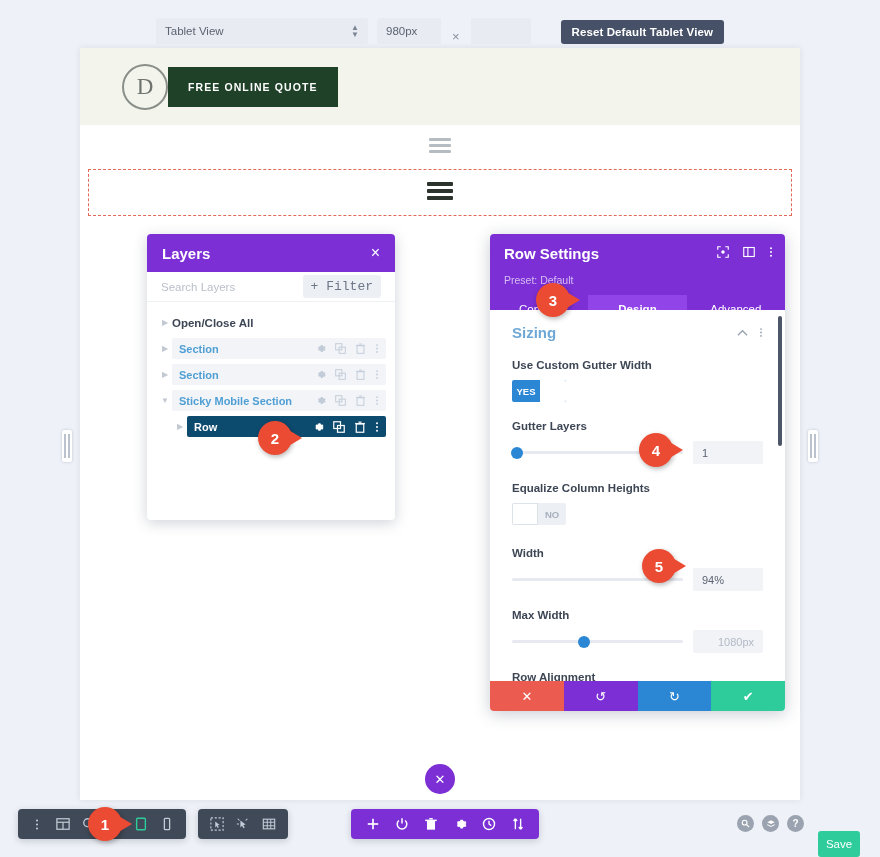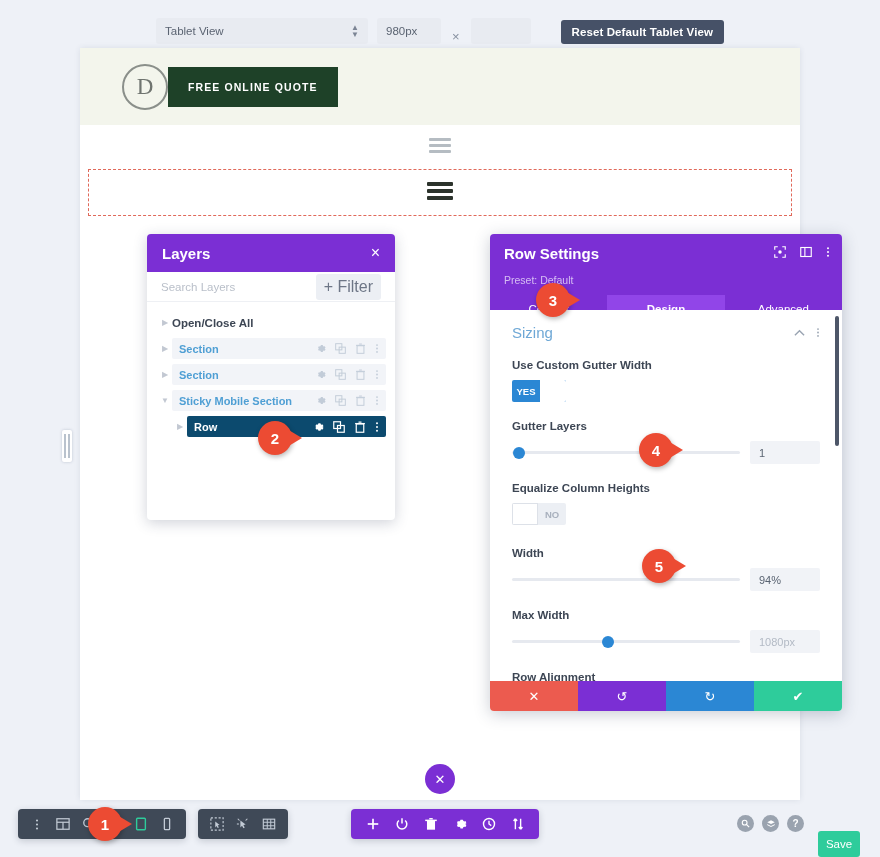--- a/index.html
+++ b/index.html
@@ -96,22 +96,23 @@
     justify-content: space-between; padding: 0 15px;
   }
   .layers-title { color: #fff; font-size: 15px; font-weight: bold; }
   .layers-close { color: #fff; font-size: 16px; line-height: 1; }
   .layers-search {
     height: 30px; display: flex; align-items: center; padding: 0 14px;
     justify-content: space-between; border-bottom: 1px solid #eef0f4;
   }
   .layers-search .ph { font-size: 11.5px; color: #b9bfc9; }
   .filter-btn {
-    background: #eceff4; border-radius: 3px; font-size: 16px; color: #6d7686;
+    background: #eceff4; border-radius: 3px; font-size: 13px; color: #6d7686;
     padding: 4px 8px;
+    font-family: Liberation Mono, monospace;
   }
   .layers-body { padding: 10px 9px; }
   .ln-row {
     display: flex; align-items: center; height: 21px; margin-bottom: 5px;
     padding-left: 2px; position: relative;
   }
   .ln-caret {
     width: 14px; color: #c2c8d2; font-size: 8px; flex: 0 0 14px; text-align: center;
   }
   .ln-openclose { font-size: 11.5px; color: #3d4654; font-weight: bold; }
@@ -122,21 +123,21 @@
   .ln-item .lbl { font-size: 11px; color: #4f9fd4; font-weight: bold; flex: 1; }
   .ln-item.sel { background: #0c4a6e; }
   .ln-item.sel .lbl { color: #fff; }
   .ln-icons { display: flex; align-items: center; gap: 9px; color: #c2ccd8; }
   .ln-item.sel .ln-icons { color: #fff; }
   .ln-icons svg { display: block; }
   .ln-row.indent { padding-left: 17px; }
 
   
   .rowset {
-    position: absolute; left: 490px; top: 234px; width: 352px; height: 477px;
+    position: absolute; left: 490px; top: 234px; width: 295px; height: 477px;
     border-radius: 4px; box-shadow: 0 3px 16px rgba(40,50,80,.25);
     overflow: hidden; background: #fff;
   }
   .rs-head { background: #7b2fd4; padding: 11px 14px 9px; position: relative; }
   .rs-title { color: #fff; font-size: 15px; font-weight: bold; }
   .rs-preset { color: #d6bdf3; font-size: 10.5px; margin-top: 12px; }
   .rs-head-icons {
     position: absolute; right: 12px; top: 12px; display: flex;
     align-items: center; gap: 14px; color: #fff;
   }
@@ -147,21 +148,21 @@
   }
   .rs-tab.active { background: #9145e8; font-weight: bold; }
   .rs-content {
     position: absolute; left: 0; top: 76px; right: 0; bottom: 30px;
     background: #fff; padding: 14px 22px 0; overflow: hidden;
   }
   .sizing-hd {
     display: flex; align-items: center; justify-content: space-between;
     margin-bottom: 18px;
   }
-  .sizing-hd .t { font-size: 15px; color: #6fa8d6; }
+  .sizing-hd .t { font-size: 15px; color: #6fa8d6; font-weight: bold; }
   .sizing-hd .r { display: flex; align-items: center; gap: 11px; color: #9aa4b2; font-size: 11px; }
   .fld { margin-bottom: 18px; }
   .fld-label { font-size: 11.5px; font-weight: bold; color: #3d4654; margin-bottom: 9px; }
   .toggle { display: inline-flex; width: 54px; height: 22px; border-radius: 2px; overflow: hidden; }
   .toggle.on { background: #2b87d4; }
   .toggle.on .txt {
     flex: 1; color: #fff; font-size: 9.5px; font-weight: bold;
     display: flex; align-items: center; justify-content: center;
   }
   .toggle.on .knob { width: 26px; background: #fff; }
@@ -174,21 +175,21 @@
   .slider-row { display: flex; align-items: center; gap: 10px; }
   .track { flex: 1; height: 3px; background: #e6e9ef; border-radius: 2px; position: relative; }
   .knobdot {
     position: absolute; top: 50%; transform: translate(-50%,-50%);
     width: 12px; height: 12px; border-radius: 50%; background: #2b87d4;
   }
   .numbox {
     width: 70px; height: 23px; background: #f1f3f7; border-radius: 2px;
     display: flex; align-items: center; padding: 0 9px; font-size: 11px; color: #5a6472;
   }
-  .numbox.ph { color: #b3bac5; }
+  .numbox.ph { color: #b3bac5; justify-content: flex-end; }
   .rs-scroll {
     position: absolute; right: 3px; top: 82px; width: 4px; height: 130px;
     background: #4d5668; border-radius: 2px;
   }
   .rs-actions { position: absolute; left: 0; right: 0; bottom: 0; height: 30px; display: flex; }
   .rs-act {
     flex: 1; display: flex; align-items: center; justify-content: center;
     color: #fff; font-size: 13px;
   }
 

